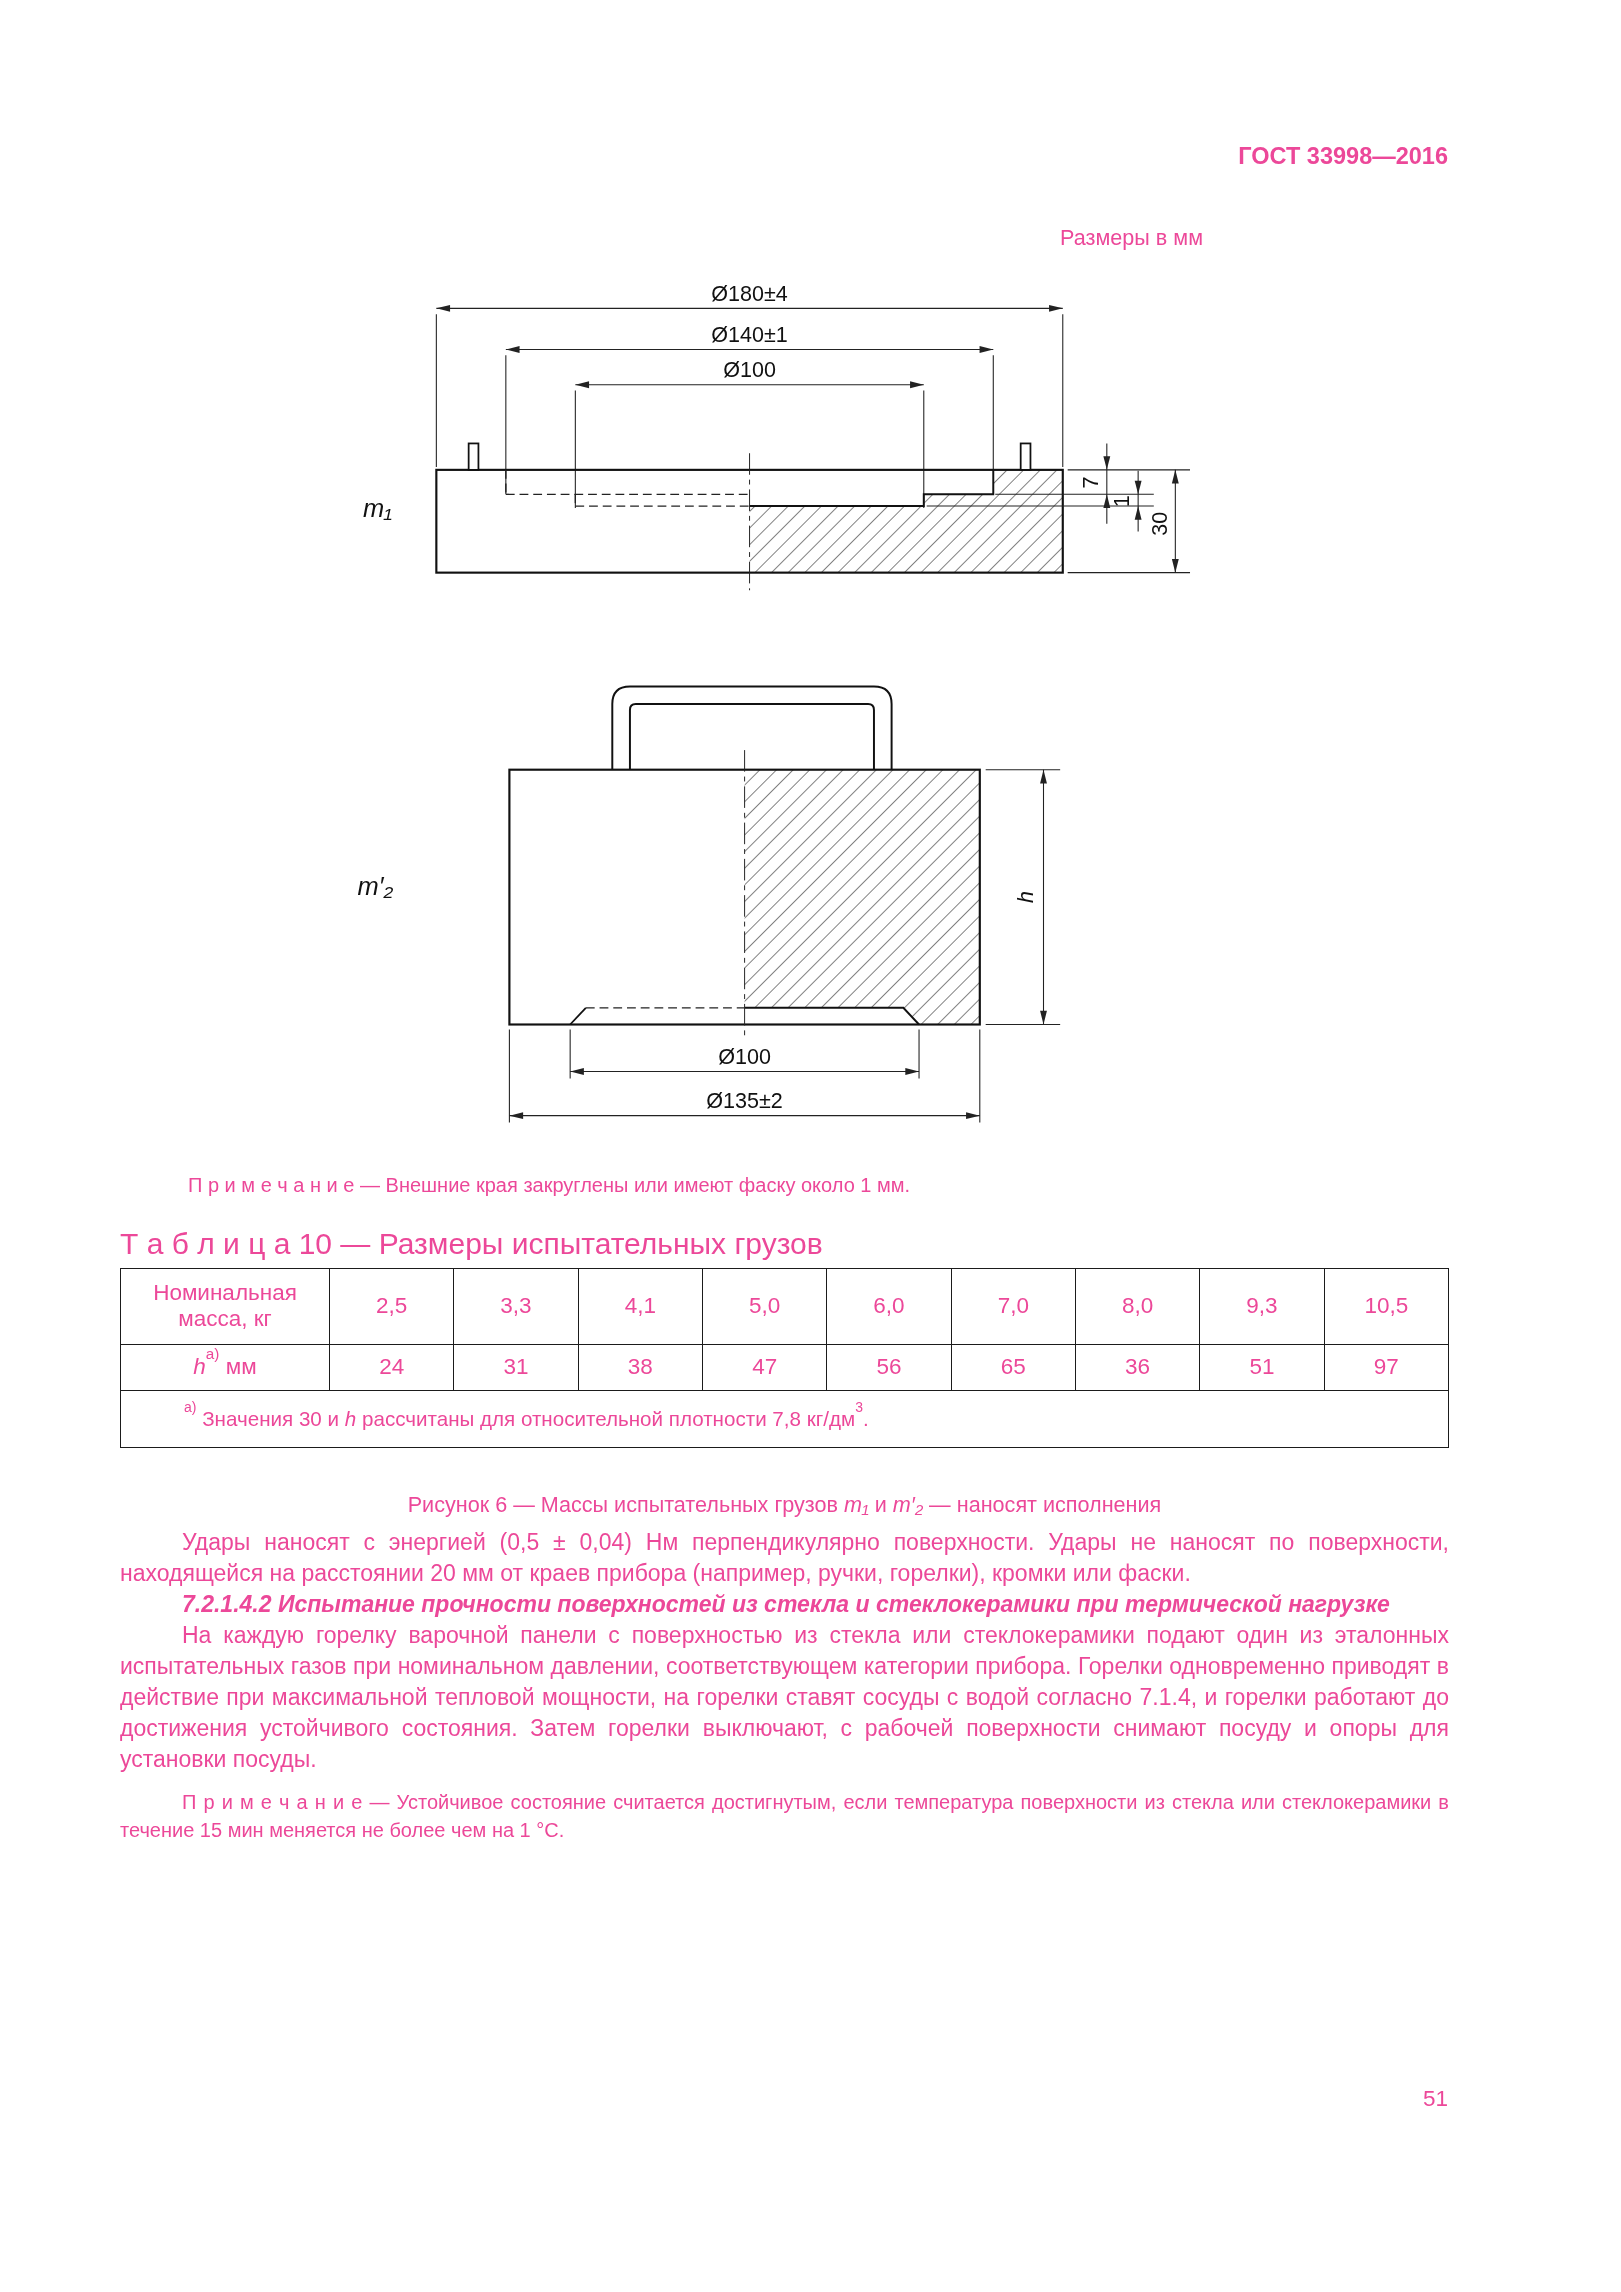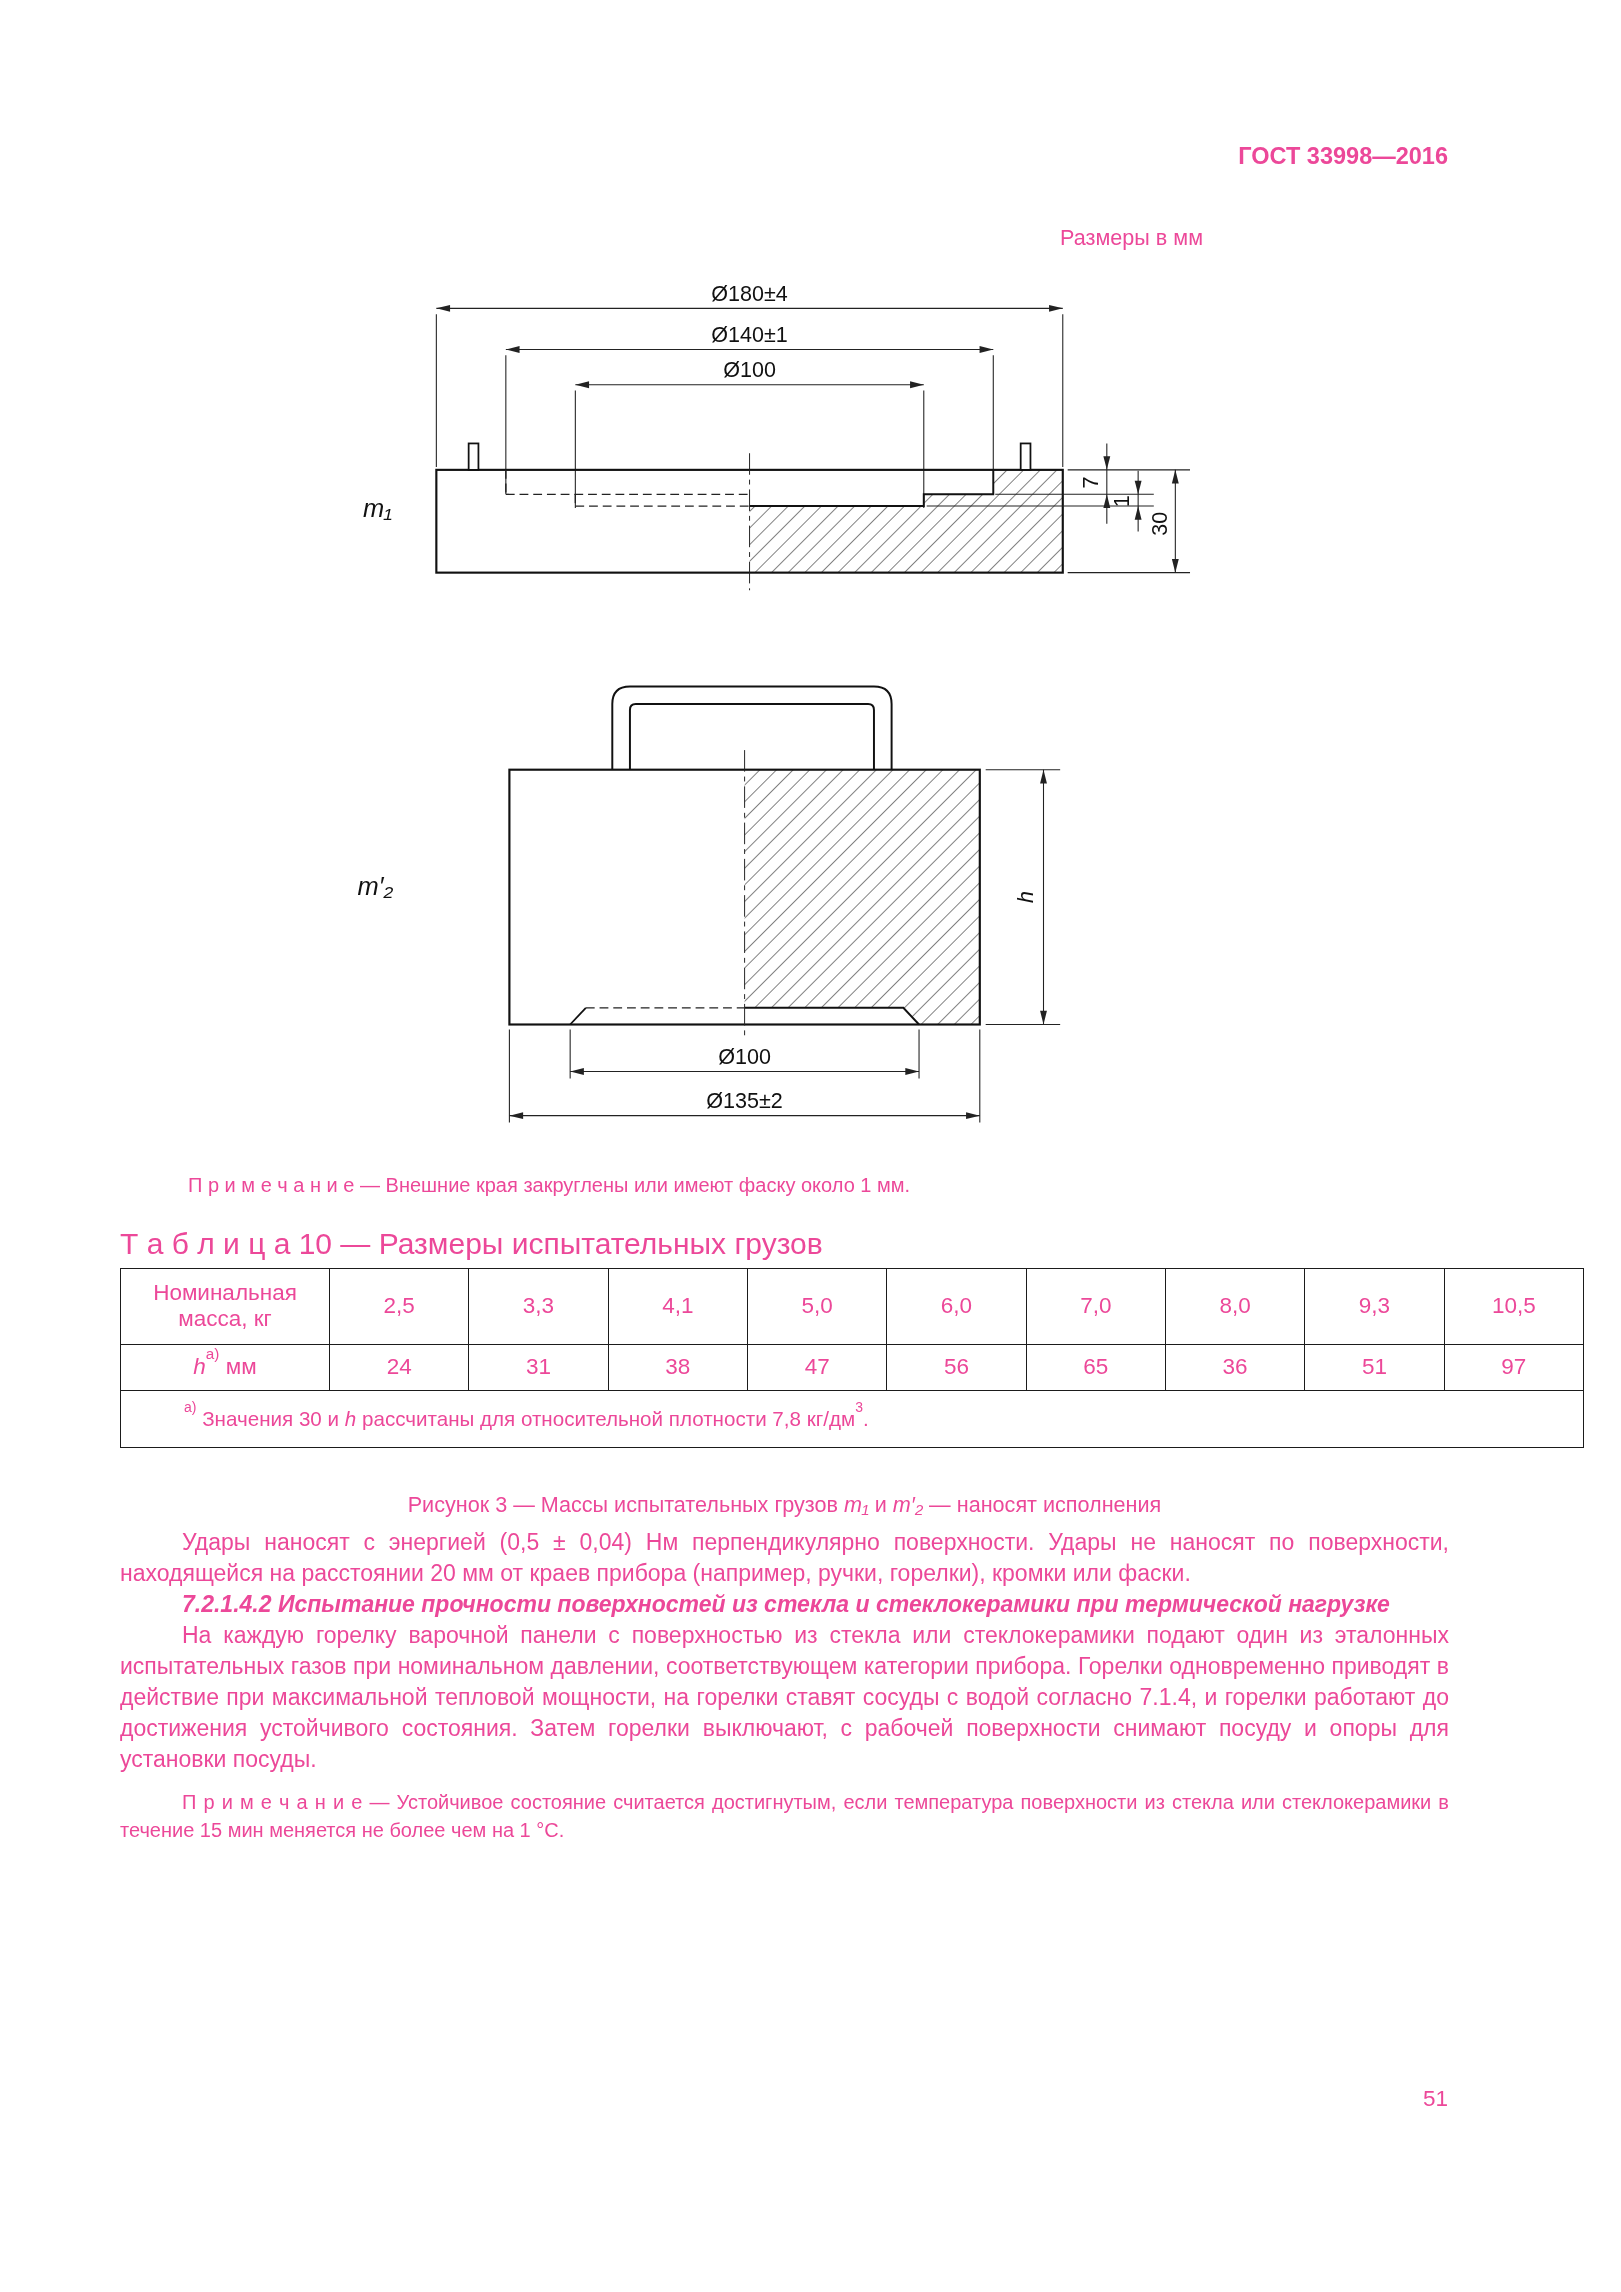--- a/index.html
+++ b/index.html
@@ -11,21 +11,21 @@
     color:#ec4899;
     overflow:hidden;
   }
   .abs{position:absolute;}
   .header{top:143px;right:173px;font-size:23.5px;font-weight:bold;}
   .dim-note{top:225px;right:418px;font-size:21.6px;}
   .fig1{left:333px;top:279px;}
   .fig2{left:333px;top:647px;}
   .fig-note{left:120px;top:1172px;width:1329px;font-size:20px;line-height:27.4px;text-indent:68px;}
   .table-title{left:120px;top:1227px;width:1329px;font-size:30px;}
-  .gtable{left:120px;top:1268px;width:1464px;border-collapse:collapse;table-layout:fixed;}
+  .gtable{left:120px;top:1268px;width:1329px;border-collapse:collapse;table-layout:fixed;}
   .gtable td{border:1.7px solid #1b1b1b;text-align:center;vertical-align:middle;font-size:22.5px;padding:3.9px 2px;}
   .gtable td.c0{width:204px;}
   .gtable tr.r1 td{height:67px;}
   .gtable tr.r2 td{height:37px;}
   .gtable td.foot{height:49px;text-align:left;padding-left:63px;font-size:20.6px;}
   sup{font-size:0.68em;position:relative;top:-0.45em;line-height:0;}
   .caption{left:120px;top:1492px;width:1329px;text-align:center;font-size:21.6px;}
   .it{font-style:italic;}
   .textblock{left:120px;top:1527px;width:1329px;font-size:23px;line-height:31px;text-align:justify;}
   .textblock p{margin:0;text-indent:62px;}
@@ -198,21 +198,21 @@
       <td>51</td>
       <td>97</td>
     </tr>
     <tr>
       <td class="foot" colspan="10"><sup>a)</sup><span> Значения 30 и </span><i>h</i><span> рассчитаны для относительной плотности 7,8 кг/дм</span><sup>3</sup><span>.</span></td>
     </tr>
   </tbody>
     </table>
 
   <div class="abs caption">
-    <span>Рисунок 3 — Массы испытательных грузов </span><span class="it">m₁</span><span> и </span><span class="it">m′₂</span><span> — наносят исполнения</span>
+    <span>Рисунок 6 — Массы испытательных грузов </span><span class="it">m₁</span><span> и </span><span class="it">m′₂</span><span> — наносят исполнения</span>
   </div>
 
   <div class="abs textblock">
     <p>Удары наносят с энергией (0,5 ± 0,04) Нм перпендикулярно поверхности. Удары не наносят по поверхности, находящейся на расстоянии 20 мм от краев прибора (например, ручки, горелки), кромки или фаски.</p>
     <p class="hd">7.2.1.4.2 Испытание прочности поверхностей из стекла и стеклокерамики при термической нагрузке</p>
     <p>На каждую горелку варочной панели с поверхностью из стекла или стеклокерамики подают один из эталонных испытательных газов при номинальном давлении, соответствующем категории прибора. Горелки одновременно приводят в действие при максимальной тепловой мощности, на горелки ставят сосуды с водой согласно 7.1.4, и горелки работают до достижения устойчивого состояния. Затем горелки выключают, с рабочей поверхности снимают посуду и опоры для установки посуды.</p>
     <p class="smallnote">П р и м е ч а н и е   — Устойчивое состояние считается достигнутым, если температура поверхности из стекла или стеклокерамики в течение 15 мин меняется не более чем на 1 °С.</p>
   </div>
 
   <div class="abs pagenum">51</div>

